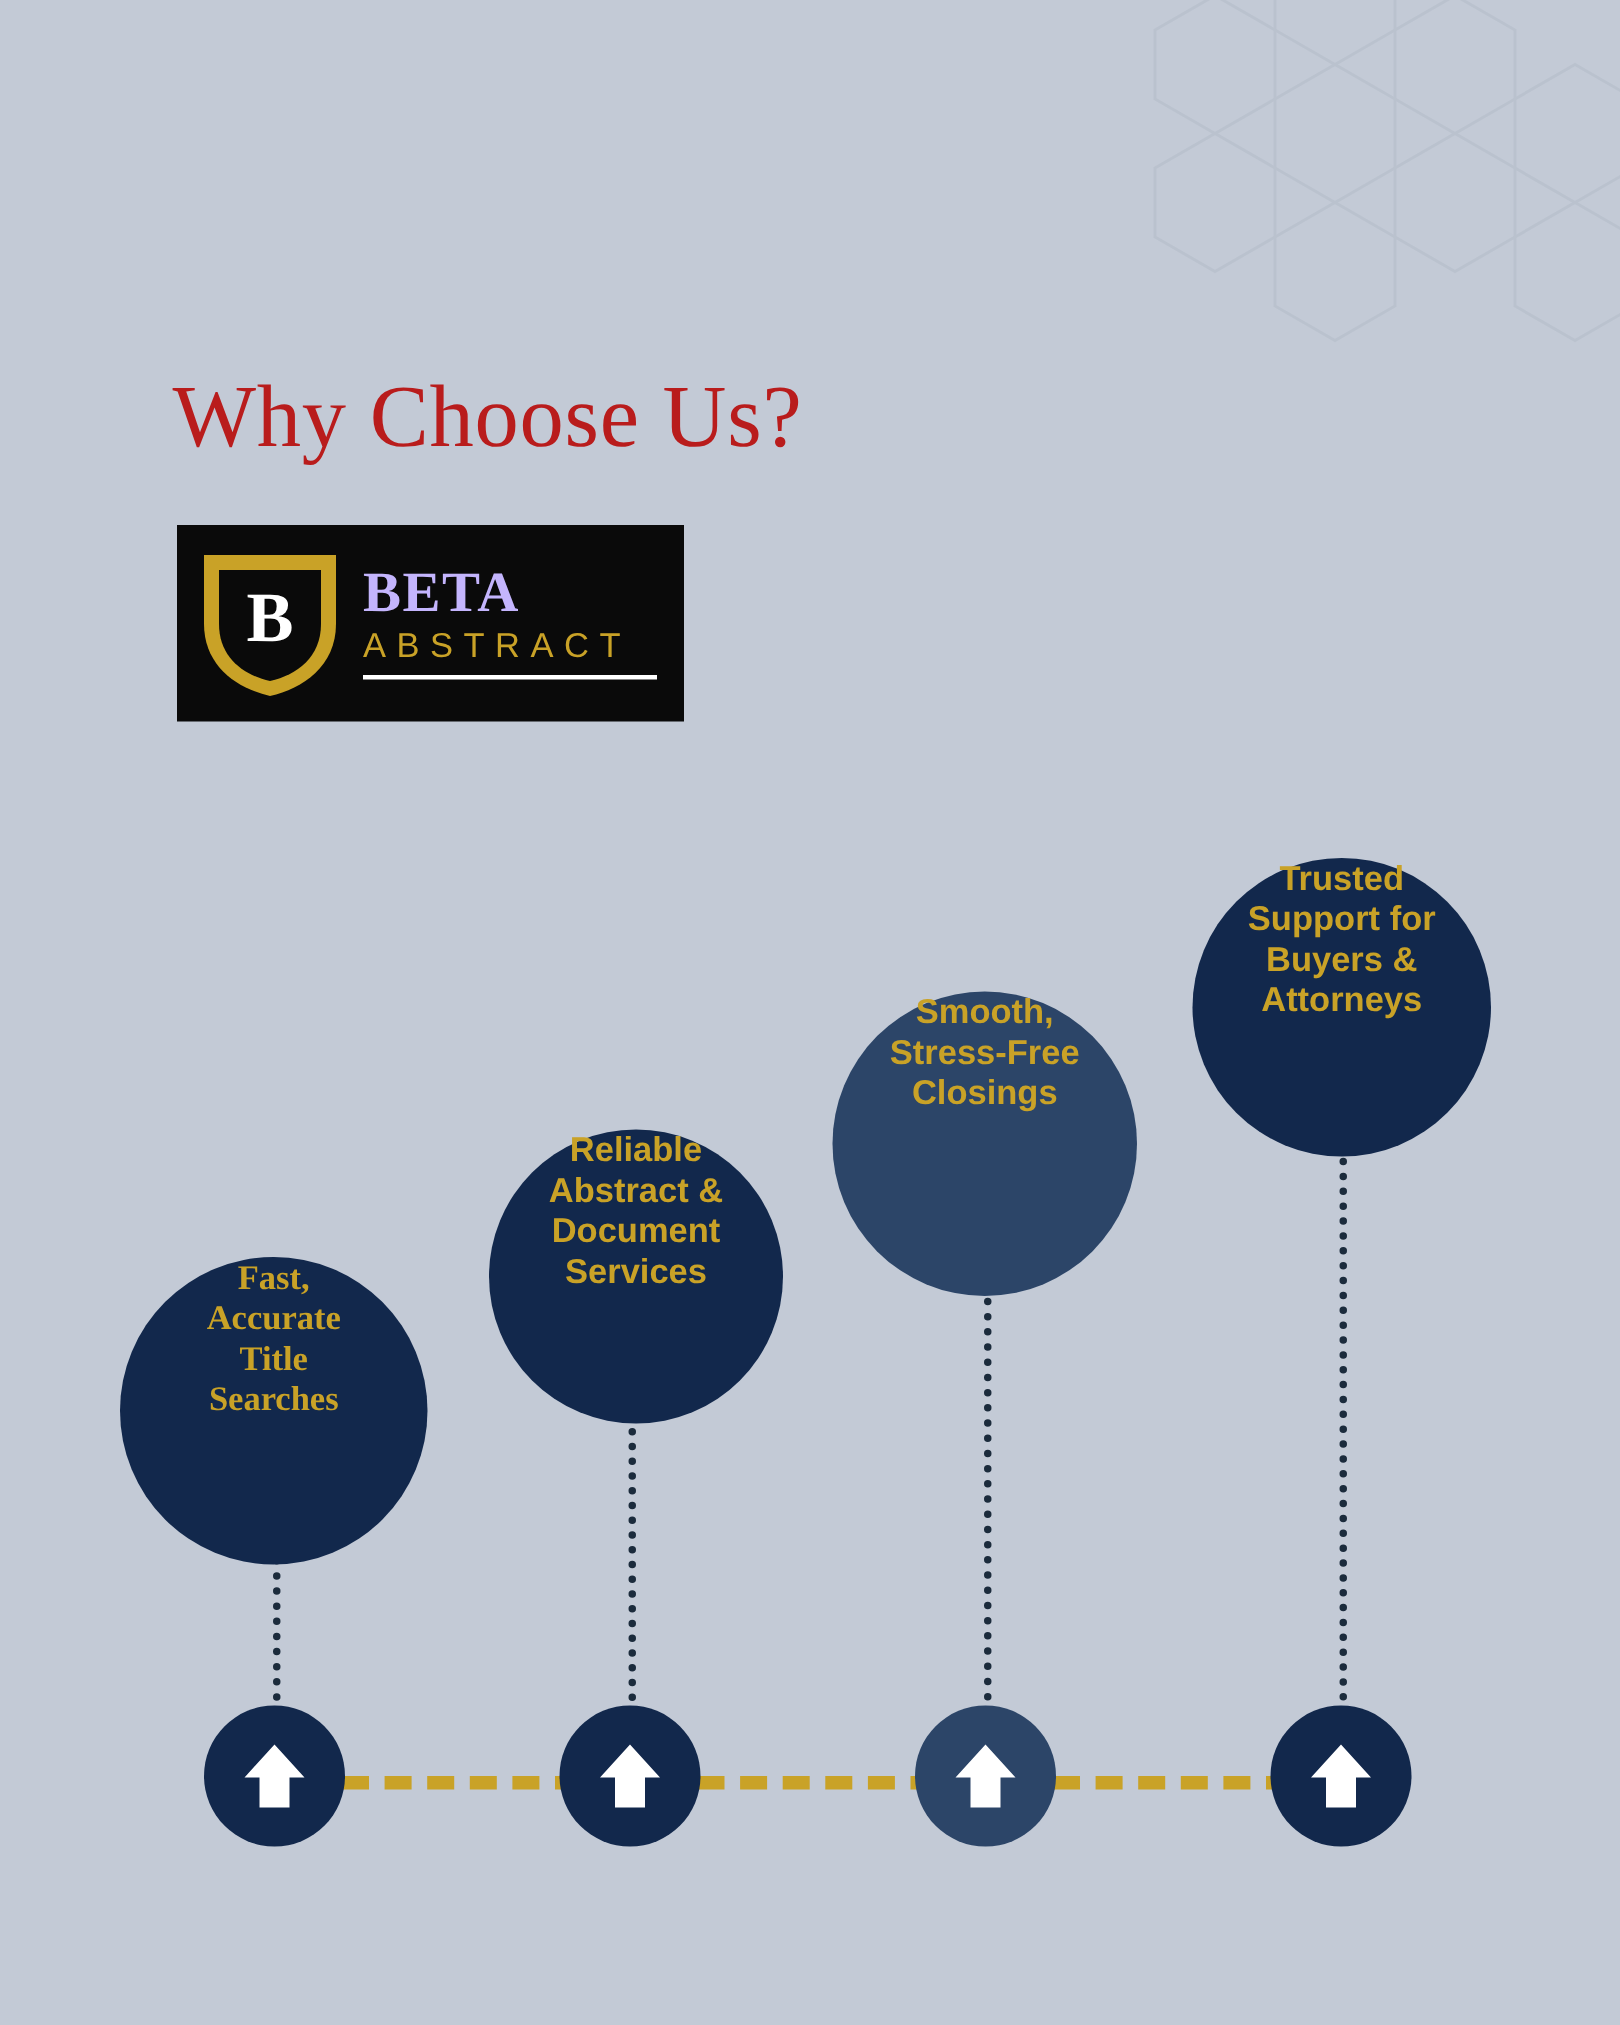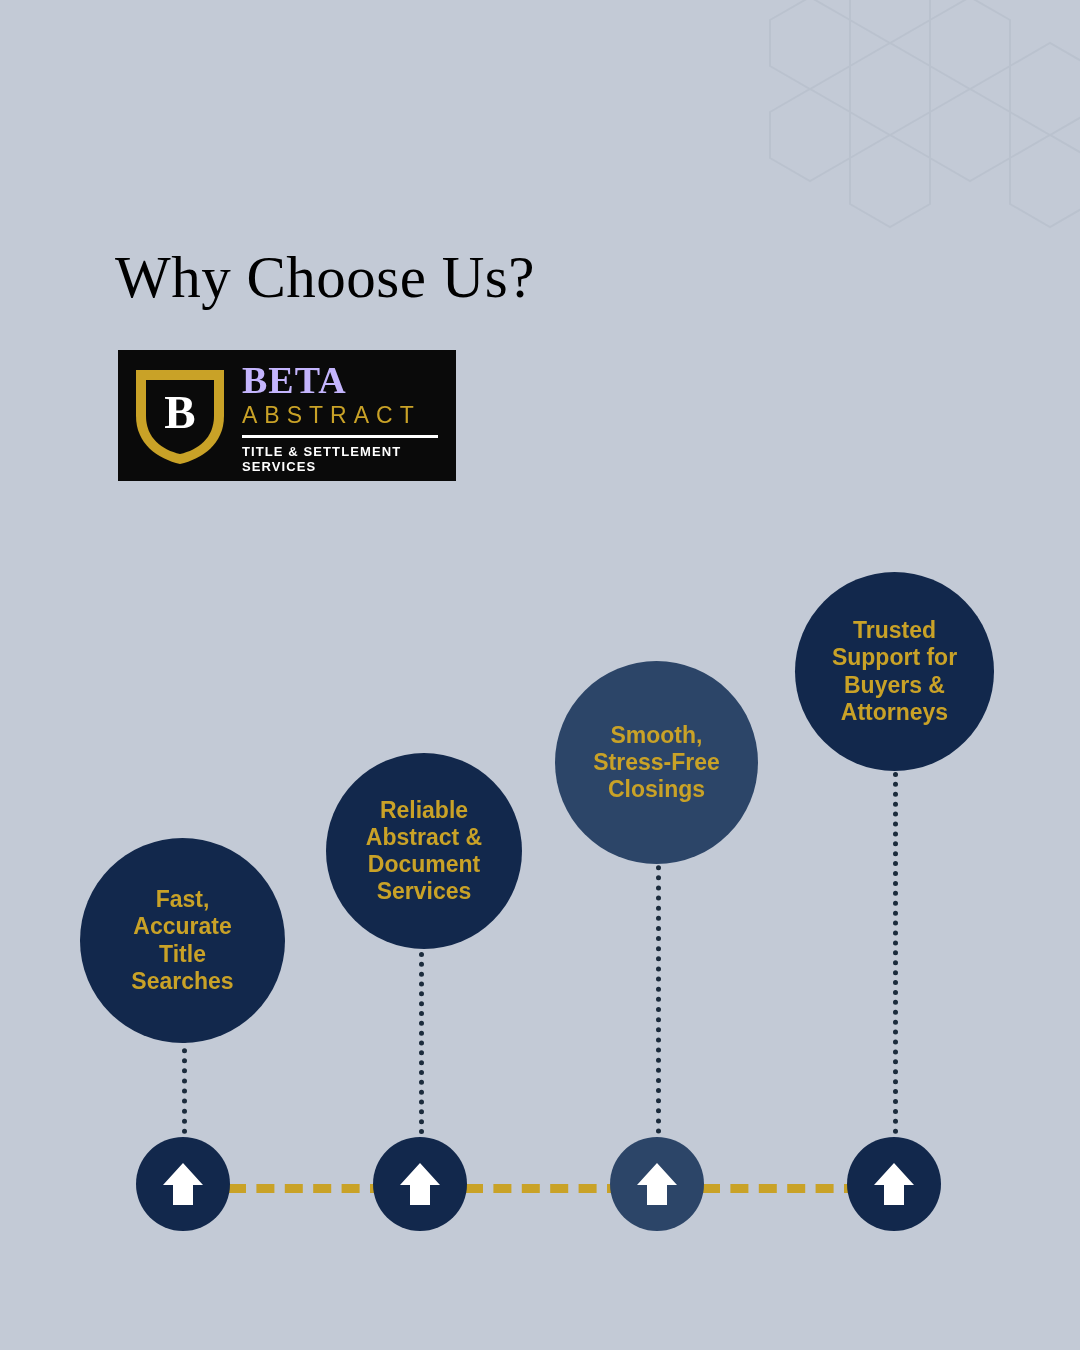--- a/index.html
+++ b/index.html
@@ -27,21 +27,21 @@
   }
 
   
   .page-title {
     position: absolute;
     left: 115px;
     top: 243px;
     font-family: "Liberation Serif", serif;
     font-size: 59px;
     letter-spacing: 0.5px;
-    color: #000000;
+    color: #b91c1c;
     white-space: nowrap;
     text-align: center;
   }
 
   
   .logo-card {
     position: absolute;
     left: 118px;
     top: 350px;
     width: 338px;
@@ -114,21 +114,21 @@
     top: 0;
     width: 1080px;
     height: 1350px;
     pointer-events: none;
   }
 
   .bubble {
     position: absolute;
     border-radius: 50%;
     display: flex;
-    align-items: center;
+    align-items: flex-start;
     justify-content: center;
     text-align: center;
     color: #c9a227;
     font-weight: bold;
     line-height: 1.18;
     box-sizing: border-box;
     pointer-events: auto;
   }
   .bubble span { display: block; padding: 0 10px; }
 
@@ -180,37 +180,36 @@
     <svg width="96" height="104" viewBox="0 0 96 104">
       <path d="M4 6 L92 6 L92 52 C92 80 70 95 48 100 C26 95 4 80 4 52 Z" fill="#c9a227"></path>
       <path d="M14 16 L82 16 L82 52 C82 74 66 86 48 90 C30 86 14 74 14 52 Z" fill="#0a0a0a"></path>
     </svg>
     <div class="shield-letter">B</div>
   </div>
   <div class="logo-text">
     <div class="logo-beta">BETA</div>
     <div class="logo-abstract">ABSTRACT</div>
     <div class="logo-rule"></div>
-    <div class="logo-tagline">TITLE &amp; SETTLEMENT SERVICES</div>
   </div>
 </div>
 
 <div class="diagram">
 
   <div class="baseline" style="left:228px; top:1184px; width:160px;"></div>
   <div class="baseline" style="left:465px; top:1184px; width:160px;"></div>
   <div class="baseline" style="left:702px; top:1184px; width:160px;"></div>
 
   <div class="connector" style="left:182px; top:1028px; height:116px;"></div>
   <div class="connector" style="left:419px; top:952px; height:192px;"></div>
   <div class="connector" style="left:656px; top:855px; height:289px;"></div>
   <div class="connector" style="left:893px; top:762px; height:382px;"></div>
 
   <div class="bubble" style="left:80px; top:838px; width:205px; height:205px; background:#12284c; font-size:23px;">
-    <span style="white-space:pre-line;">Fast,
+    <span style="white-space:pre-line;font-family:Liberation Serif, serif;">Fast,
 Accurate
 Title
 Searches</span>
   </div>
 
   <div class="bubble" style="left:555px; top:661px; width:203px; height:203px; background:#2c4568; font-size:23px;">
     <span style="white-space:pre-line;">Smooth,
 Stress-Free
 Closings</span>
   </div>

